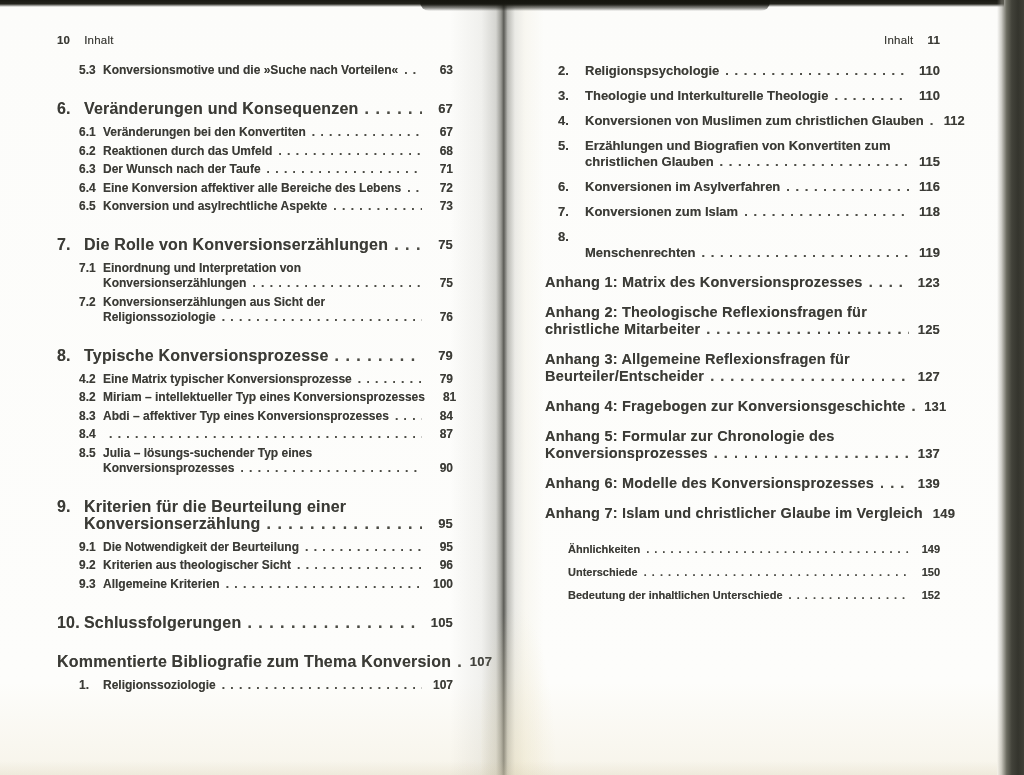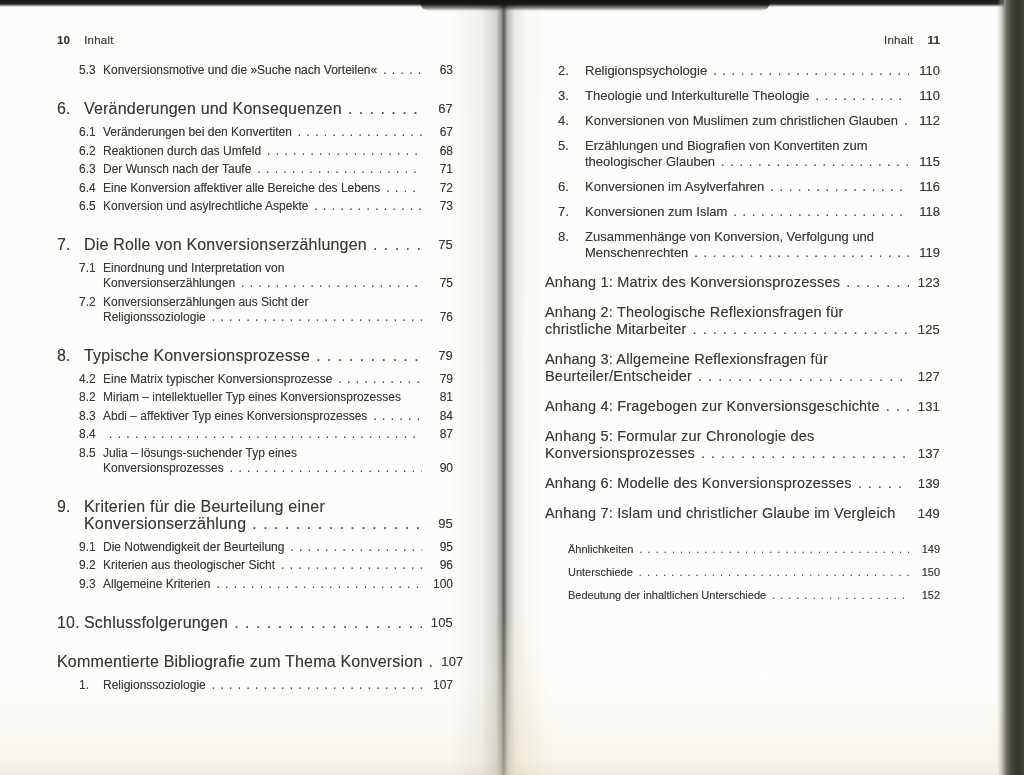--- a/index.html
+++ b/index.html
@@ -21,21 +21,21 @@
   .page-right .page-header{justify-content:flex-end;gap:14px;}
   .toc-list{margin-top:16px;}
   .toc-section{margin-top:22px;}
   .toc-section:first-child{margin-top:0;}
   .toc-items{margin-top:8px;}
   .toc-section:first-child .toc-items{margin-top:0;}
   .page-right .toc-section{margin-top:13px;}
   .page-right .toc-items{margin-top:20px;}
 
   .toc-entry{}
-  .row{display:flex;align-items:flex-start;}
+  .row{display:flex;align-items:flex-start;font-weight:bold;}
   .num{flex:0 0 24px;}
   .txt{white-space:nowrap;flex:0 0 auto;}
   .leader{flex:1 1 0;min-width:4px;overflow:hidden;white-space:nowrap;
     margin:0 3px 0 6px;color:#4b4b44;}
   .leader::after{content:". . . . . . . . . . . . . . . . . . . . . . . . . . . . . . . . . . . . . . . . . . . . . . . . . . . . . . . . . . . . . . . . . . . . . .";letter-spacing:1px;}
   .leader-gap{flex:1 1 0;}
   .leader-gap::after{content:"\00a0";}
   .pg{flex:0 0 28px;text-align:right;}
 
   
@@ -359,21 +359,21 @@
                 <span class="pg">112</span>
               </div>
             </div>
             <div class="toc-entry toc-s">
               <div class="row">
                 <span class="num">5.</span>
                 <span class="txt">Erzählungen und Biografien von Konvertiten zum</span>
               </div>
               <div class="row">
                 <span class="num"></span>
-                <span class="txt">theologischer Glauben</span>
+                <span class="txt">christlichen Glauben</span>
                 <span class="leader"></span>
                 <span class="pg">115</span>
               </div>
             </div>
             <div class="toc-entry toc-s">
               <div class="row">
                 <span class="num">6.</span>
                 <span class="txt">Konversionen im Asylverfahren</span>
                 <span class="leader"></span>
                 <span class="pg">116</span>
@@ -383,21 +383,20 @@
               <div class="row">
                 <span class="num">7.</span>
                 <span class="txt">Konversionen zum Islam</span>
                 <span class="leader"></span>
                 <span class="pg">118</span>
               </div>
             </div>
             <div class="toc-entry toc-s">
               <div class="row">
                 <span class="num">8.</span>
-                <span class="txt">Zusammenhänge von Konversion, Verfolgung und</span>
               </div>
               <div class="row">
                 <span class="num"></span>
                 <span class="txt">Menschenrechten</span>
                 <span class="leader"></span>
                 <span class="pg">119</span>
               </div>
             </div>
           </div>
         </div>

